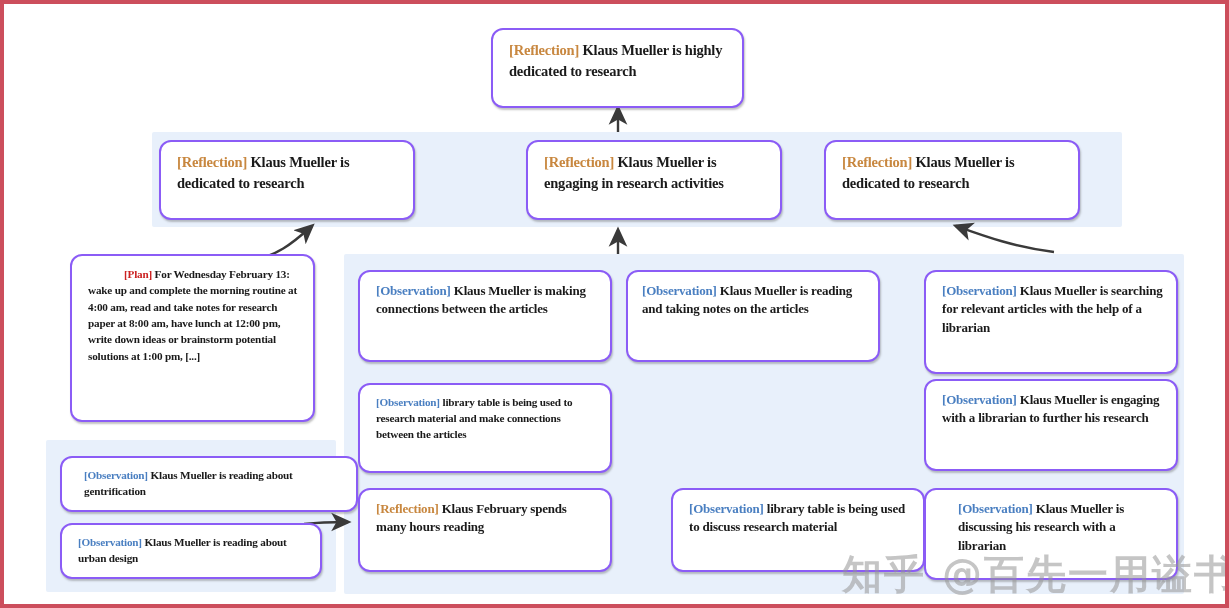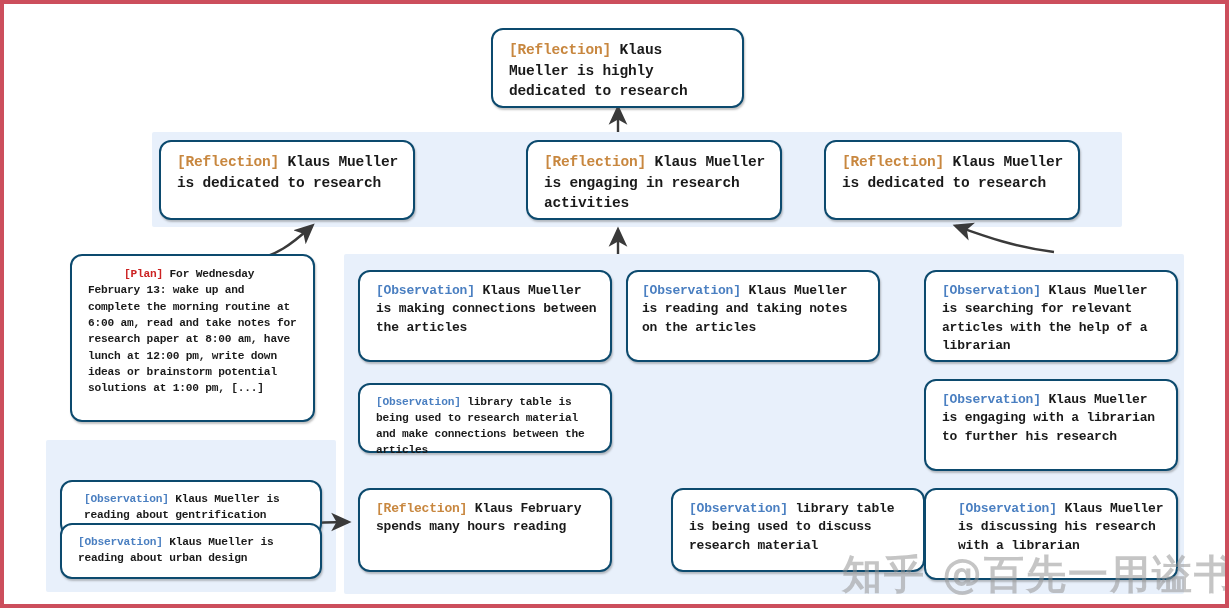--- a/index.html
+++ b/index.html
@@ -21,25 +21,25 @@
   }
   .panel {
     position: absolute;
     background: #e8f0fb;
     border-radius: 2px;
   }
   .node {
     position: absolute;
     box-sizing: border-box;
     background: #ffffff;
-    border: 2px solid #0c4a6e;
+    border: 2px solid #8b5cf6;
     border-radius: 12px;
     box-shadow: 1px 2px 2px rgba(80,80,80,0.35);
     padding: 10px 12px 10px 16px;
-    font-family: Liberation Mono, monospace;
+    font-family: Liberation Serif, serif;
     font-weight: bold;
     color: #1a1a1a;
     line-height: 1.42;
     white-space: pre-wrap;
     letter-spacing: -0.2px;
   }
   .node .tag {
     font-weight: bold;
   }
   .tag-reflection { color: #c8873f; }
@@ -97,38 +97,38 @@
   </svg>
 
   <div class="node fs14" style="left:487px; top:24px; width:253px; height:80px;"><span class="tag tag-reflection">[Reflection]</span><span> Klaus Mueller is highly dedicated to research</span></div>
 
   <div class="node fs14" style="left:155px; top:136px; width:256px; height:80px;"><span class="tag tag-reflection">[Reflection]</span><span> Klaus Mueller is dedicated to research</span></div>
 
   <div class="node fs14" style="left:487px; top:136px; width:256px; height:80px;margin-left:35px;"><span class="tag tag-reflection">[Reflection]</span><span> Klaus Mueller is engaging in research activities</span></div>
 
   <div class="node fs14" style="left:820px; top:136px; width:256px; height:80px;"><span class="tag tag-reflection">[Reflection]</span><span> Klaus Mueller is dedicated to research</span></div>
 
-  <div class="node fs11" style="left:66px; top:250px; width:245px; height:168px; line-height:1.46;"><span class="tag tag-plan">[Plan]</span><span> For Wednesday February 13: wake up and complete the morning routine at 6:00 am, read and take notes for research paper at 8:00 am, have lunch at 12:00 pm, write down ideas or brainstorm potential solutions at 1:00 pm, [...]</span></div>
+  <div class="node fs11" style="left:66px; top:250px; width:245px; height:168px; line-height:1.46;"><span class="tag tag-plan">[Plan]</span><span> For Wednesday February 13: wake up and complete the morning routine at 4:00 am, read and take notes for research paper at 8:00 am, have lunch at 12:00 pm, write down ideas or brainstorm potential solutions at 1:00 pm, [...]</span></div>
 
-  <div class="node fs11" style="left:56px; top:476px; width:262px; height:56px;padding-left:22px;"><span class="tag tag-observation">[Observation]</span><span> Klaus Mueller is reading about gentrification</span></div>
+  <div class="node fs11" style="left:56px; top:452px; width:298px; height:56px;padding-left:22px;"><span class="tag tag-observation">[Observation]</span><span> Klaus Mueller is reading about gentrification</span></div>
 
   <div class="node fs11" style="left:56px; top:519px; width:262px; height:56px;"><span class="tag tag-observation">[Observation]</span><span> Klaus Mueller is reading about urban design</span></div>
 
   <div class="node fs13" style="left:354px; top:266px; width:254px; height:92px;"><span class="tag tag-observation">[Observation]</span><span> Klaus Mueller is making connections between the articles</span></div>
 
-  <div class="node fs11" style="left:354px; top:379px; width:254px; height:70px;"><span class="tag tag-observation">[Observation]</span><span> library table is being used to research material and make connections between the articles</span></div>
+  <div class="node fs11" style="left:354px; top:379px; width:254px; height:90px;"><span class="tag tag-observation">[Observation]</span><span> library table is being used to research material and make connections between the articles</span></div>
 
   <div class="node fs13" style="left:354px; top:484px; width:254px; height:84px;"><span class="tag tag-reflection">[Reflection]</span><span> Klaus February spends many hours reading</span></div>
 
   <div class="node fs13" style="left:622px; top:266px; width:254px; height:92px;padding-left:14px;"><span class="tag tag-observation">[Observation]</span><span> Klaus Mueller is reading and taking notes on the articles</span></div>
 
 
   <div class="node fs13" style="left:622px; top:484px; width:254px; height:84px;margin-left:45px;"><span class="tag tag-observation">[Observation]</span><span> library table is being used to discuss research material</span></div>
 
-  <div class="node fs13" style="left:920px; top:266px; width:254px; height:92px;"><span class="tag tag-observation">[Observation]</span><span> Klaus Mueller is searching for relevant articles with the help of a librarian</span></div>
+  <div class="node fs13" style="left:920px; top:266px; width:254px; height:104px;"><span class="tag tag-observation">[Observation]</span><span> Klaus Mueller is searching for relevant articles with the help of a librarian</span></div>
 
   <div class="node fs13" style="left:920px; top:375px; width:254px; height:92px;"><span class="tag tag-observation">[Observation]</span><span> Klaus Mueller is engaging with a librarian to further his research</span></div>
 
   <div class="node fs13" style="left:920px; top:484px; width:254px; height:92px;padding-left:32px;"><span class="tag tag-observation">[Observation]</span><span> Klaus Mueller is discussing his research with a librarian</span></div>
 
   <div class="watermark" style="left:838px; top:543px;">知乎 @百先一用谥书生</div>
 
 </div>
 
 </body></html>

